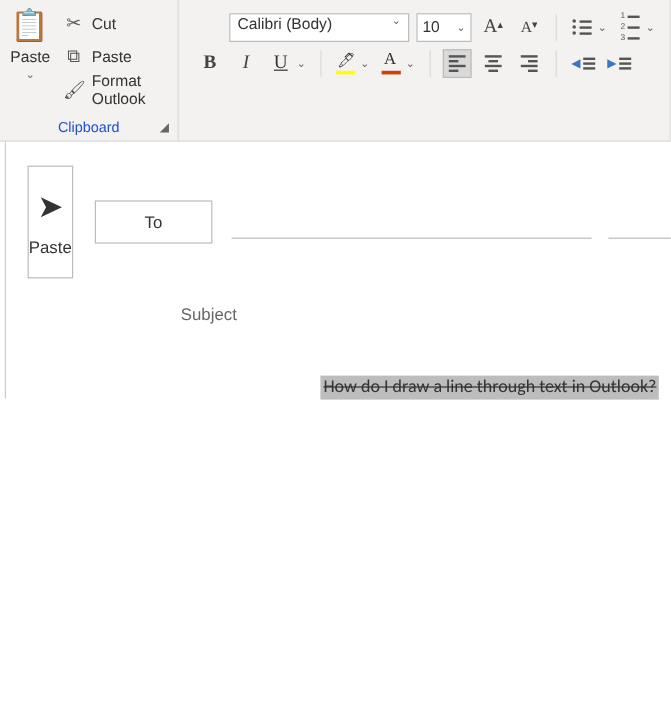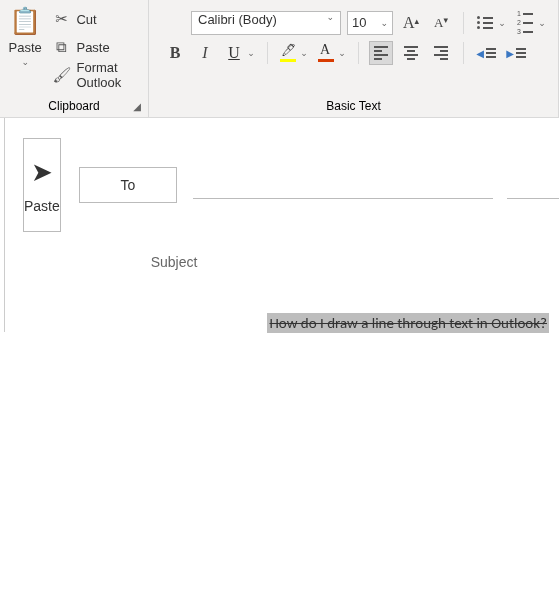--- a/index.html
+++ b/index.html
@@ -22,21 +22,21 @@
   .group {
     display: flex;
     flex-direction: column;
     padding: 4px 6px 0 6px;
     border-right: 1px solid #d9d9d9;
     position: relative;
   }
   .group-label {
     text-align: center;
     font-size: 12px;
-    color: #000000;
+    color: #1d4ed8;
     padding: 4px 0 2px 0;
     position: absolute;
     bottom: 2px;
     left: 0; right: 0;
   }
   .clipboard-group { width: 200px; }
   .basictext-group { flex: 1; }
   .clipboard-top {
     display: flex;
     height: 88px;
@@ -327,21 +327,20 @@
             <span class="tri">▶</span>
             <div class="lines">
                 <span></span>
                 <span></span>
                 <span></span>
               </div>
           </div>
         </div>
       </div>
     </div>
-    <div class="group-label">Basic Text</div>
   </div>
 </div>
 
 <div class="compose">
   <div class="header-area">
     <div class="send-btn">
       <span class="icon">➤</span>
       <span class="lbl">Paste</span>
     </div>
     <div class="addr-col" style="flex:1;">

